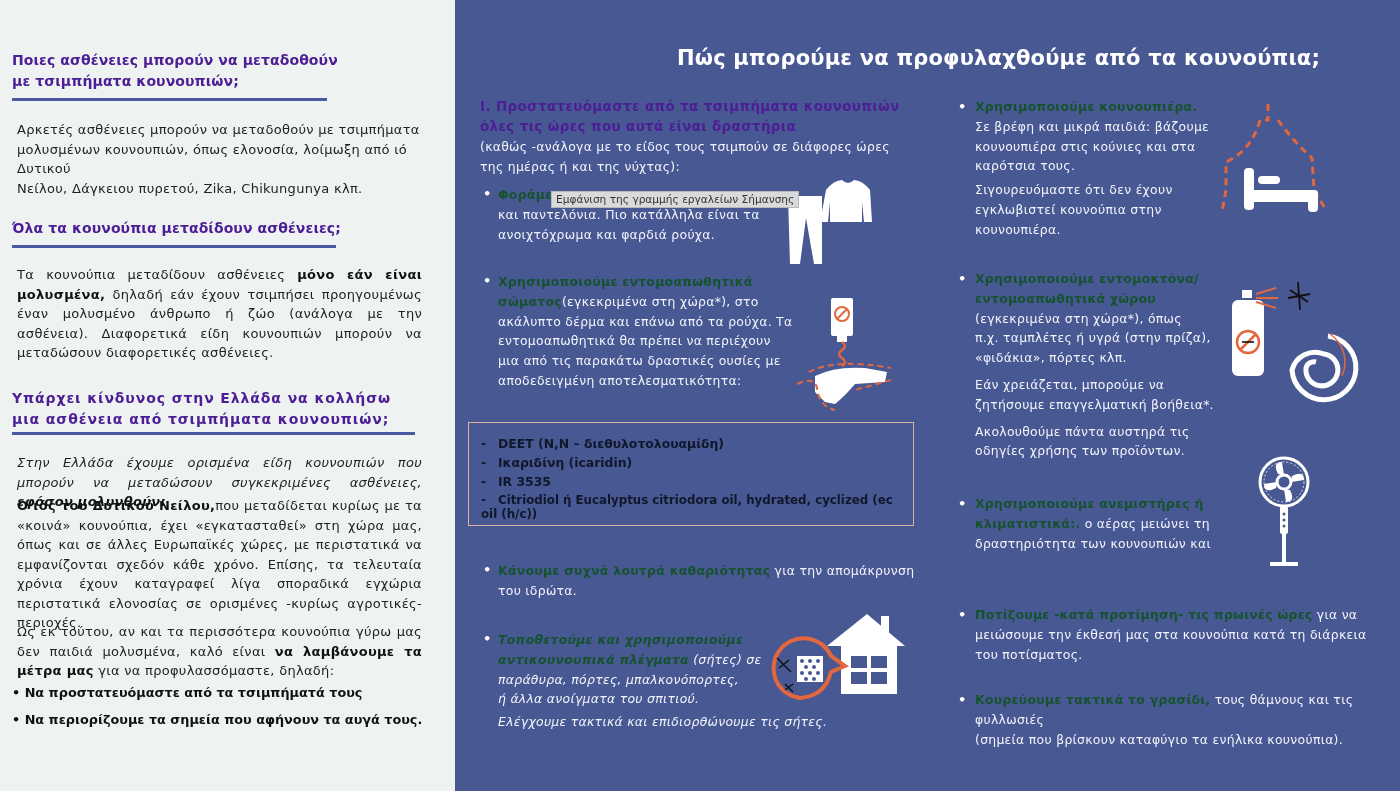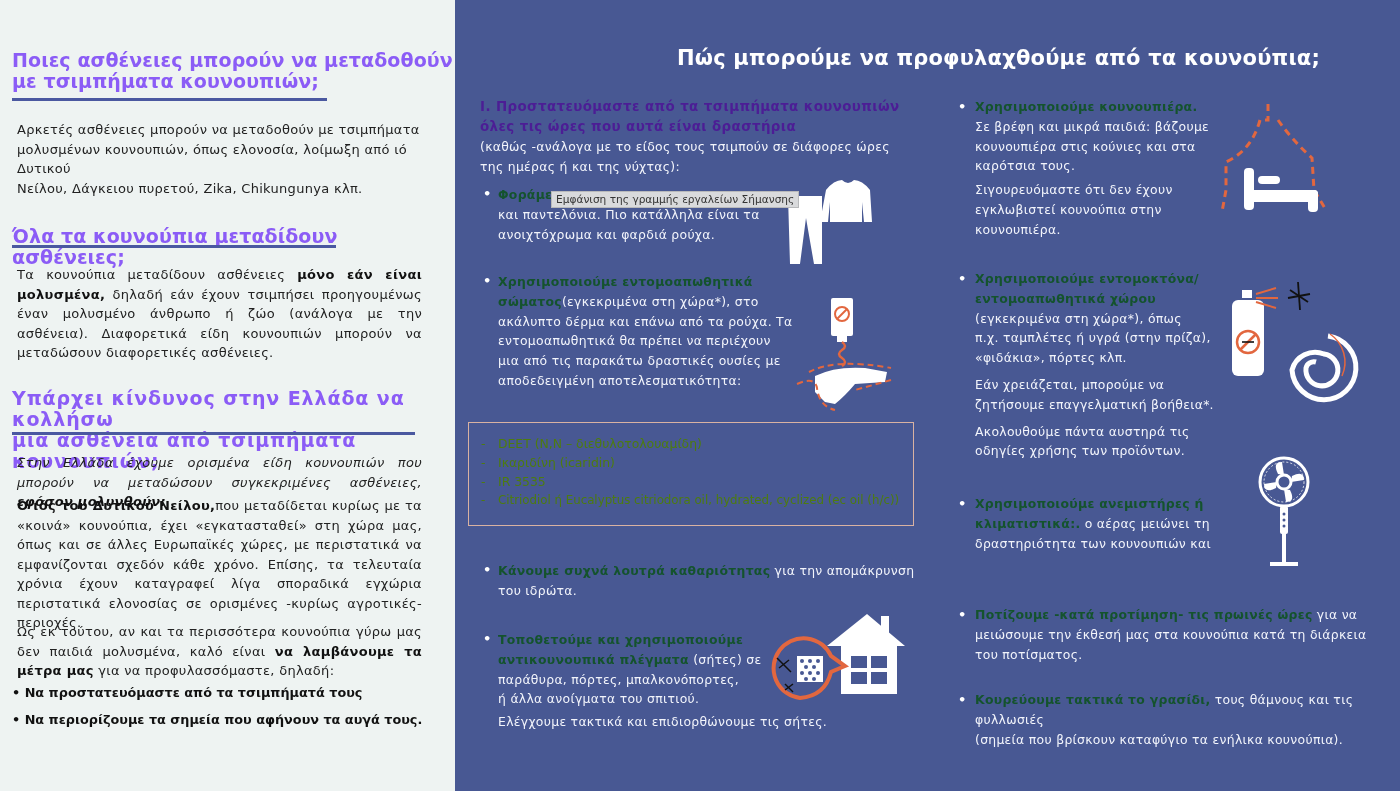--- a/index.html
+++ b/index.html
@@ -1,49 +1,49 @@
 <!DOCTYPE html>
 <html><head>
 <meta charset="utf-8">
 <style>
   html,body{margin:0;padding:0;}
   body{width:1400px;height:798px;background:#ffffff;overflow:hidden;position:relative;font-family:"DejaVu Sans","Liberation Sans",sans-serif;}
   .left{position:absolute;left:0;top:0;width:455px;height:791px;background:#eef3f2;}
   .right{position:absolute;left:455px;top:0;width:945px;height:791px;background:#485893;color:#fff;}
-  .lh{position:absolute;left:12px;color:#8b5cf6;font-weight:bold;font-size:19px;line-height:21px;letter-spacing:0.1px;}
+  .lh{position:absolute;left:12px;color:#4c1d95;font-weight:bold;font-size:14px;line-height:21px;letter-spacing:0.1px;}
   .rule{position:absolute;left:12px;height:3px;background:#4a58a0;}
   .lp{position:absolute;left:17px;width:405px;color:#222;font-size:13px;line-height:19.5px;letter-spacing:0.3px;text-align:justify;}
   .lp b{font-weight:bold;color:#111;}
   .lb{position:absolute;left:12px;color:#111;font-size:12.8px;font-weight:bold;line-height:20px;}
   .title{position:absolute;left:0;width:1087px;top:46px;text-align:center;font-size:21px;font-weight:bold;letter-spacing:0.2px;}
   .rp{position:absolute;font-size:12.4px;line-height:19.8px;letter-spacing:0.3px;color:#f2f4fb;}
   .rp b{color:#14532d;font-weight:bold;}
   .bul{position:absolute;font-size:13px;font-weight:bold;color:#fff;}
   .box{position:absolute;left:468px;top:422px;width:446px;height:104px;border:1.5px solid #d9b2a2;box-sizing:border-box;}
-  .box .row{position:absolute;left:12px;font-size:12.4px;font-weight:normal;color:#4d7c0f;}
+  .box .row{position:absolute;left:12px;font-size:12.4px;font-weight:bold;color:#0f172a;}
   .box .row .d{display:inline-block;width:17px;}
   .tooltip{position:absolute;left:551px;top:191px;background:#d9dadc;border:1px solid #b8b9bb;color:#333;font-size:10.6px;padding:1px 4px;line-height:13px;white-space:nowrap;}
   svg{position:absolute;overflow:visible;}
 </style>
 </head>
 <body>
 
 <div class="left">
   <div class="lh" style="top:50px;">
     <div>Ποιες ασθένειες μπορούν να μεταδοθούν</div>
     <div>με τσιμπήματα κουνουπιών;</div>
   </div>
   <div class="rule" style="top:98px;width:315px;"></div>
   <div class="lp" style="top:120px;text-align:left;">
     <div>Αρκετές ασθένειες μπορούν να μεταδοθούν με τσιμπήματα</div>
     <div>μολυσμένων κουνουπιών, όπως ελονοσία, λοίμωξη από ιό Δυτικού</div>
     <div>Νείλου, Δάγκειου πυρετού,  Zika, Chikungunya κλπ.</div>
   </div>
 
-  <div class="lh" style="top:218px;margin-top:8px;">Όλα τα κουνούπια μεταδίδουν ασθένειες;</div>
+  <div class="lh" style="top:218px;">Όλα τα κουνούπια μεταδίδουν ασθένειες;</div>
   <div class="rule" style="top:245px;width:324px;"></div>
   <div class="lp" style="top:265px;"><span>Τα κουνούπια μεταδίδουν ασθένειες  </span><b>μόνο εάν είναι μολυσμένα,</b><span> δηλαδή εάν έχουν τσιμπήσει προηγουμένως έναν μολυσμένο άνθρωπο ή ζώο (ανάλογα με την ασθένεια). Διαφορετικά είδη κουνουπιών μπορούν να μεταδώσουν διαφορετικές ασθένειες.</span></div>
 
   <div class="lh" style="top:388px;letter-spacing:0.9px;">
     <div>Υπάρχει κίνδυνος στην Ελλάδα να κολλήσω</div>
     <div>μια ασθένεια από τσιμπήματα κουνουπιών;</div>
   </div>
   <div class="rule" style="top:432px;width:403px;"></div>
   <div class="lp" style="top:453px;font-style:italic;"><span>Στην Ελλάδα έχουμε ορισμένα είδη κουνουπιών που μπορούν να μεταδώσουν συγκεκριμένες ασθένειες,   </span><b>εφόσον μολυνθούν:</b></div>
   <div class="lp" style="top:496px;"><b>Ο ιός του Δυτικού Νείλου,</b><span>που μεταδίδεται κυρίως με τα «κοινά» κουνούπια, έχει «εγκατασταθεί» στη χώρα μας, όπως και σε άλλες Ευρωπαϊκές χώρες, με περιστατικά να εμφανίζονται σχεδόν κάθε χρόνο. Επίσης, τα τελευταία χρόνια έχουν καταγραφεί λίγα σποραδικά εγχώρια περιστατικά ελονοσίας σε ορισμένες -κυρίως αγροτικές- περιοχές.</span></div>
@@ -102,21 +102,21 @@
   <div class="row" style="top:70px;font-size:11.8px;"><span class="d">-</span><span>Citriodiol ή Eucalyptus citriodora oil, hydrated, cyclized (ec oil (h/c))</span></div>
 </div>
 
 <span class="bul" style="left:483px;top:562px;">•</span>
 <div class="rp" style="left:498px;top:561px;">
   <div><b>Κάνουμε συχνά λουτρά καθαριότητας</b><span> για την απομάκρυνση</span></div>
   <div>του ιδρώτα.</div>
 </div>
 
 <span class="bul" style="left:483px;top:631px;">•</span>
-<div class="rp" style="left:498px;top:630px;">
+<div class="rp" style="left:498px;top:630px;font-style:italic;">
   <div><b>Τοποθετούμε και χρησιμοποιούμε</b></div>
   <div><b>αντικουνουπικά πλέγματα</b><span> (σήτες) σε</span></div>
   <div>παράθυρα, πόρτες, μπαλκονόπορτες,</div>
   <div>ή άλλα ανοίγματα του σπιτιού.</div>
   <div style="margin-top:3px;">Ελέγχουμε τακτικά και επιδιορθώνουμε τις σήτες.</div>
 </div>
 <svg style="left:765px;top:610px;" width="140" height="95" viewBox="0 0 140 95">
   <polygon points="62,36 102,4 140,36 132,36 132,84 76,84 76,36" fill="#fff"></polygon>
   <rect x="116" y="6" width="8" height="18" fill="#fff"></rect>
   <rect x="86" y="46" width="16" height="12" fill="#485893"></rect>

